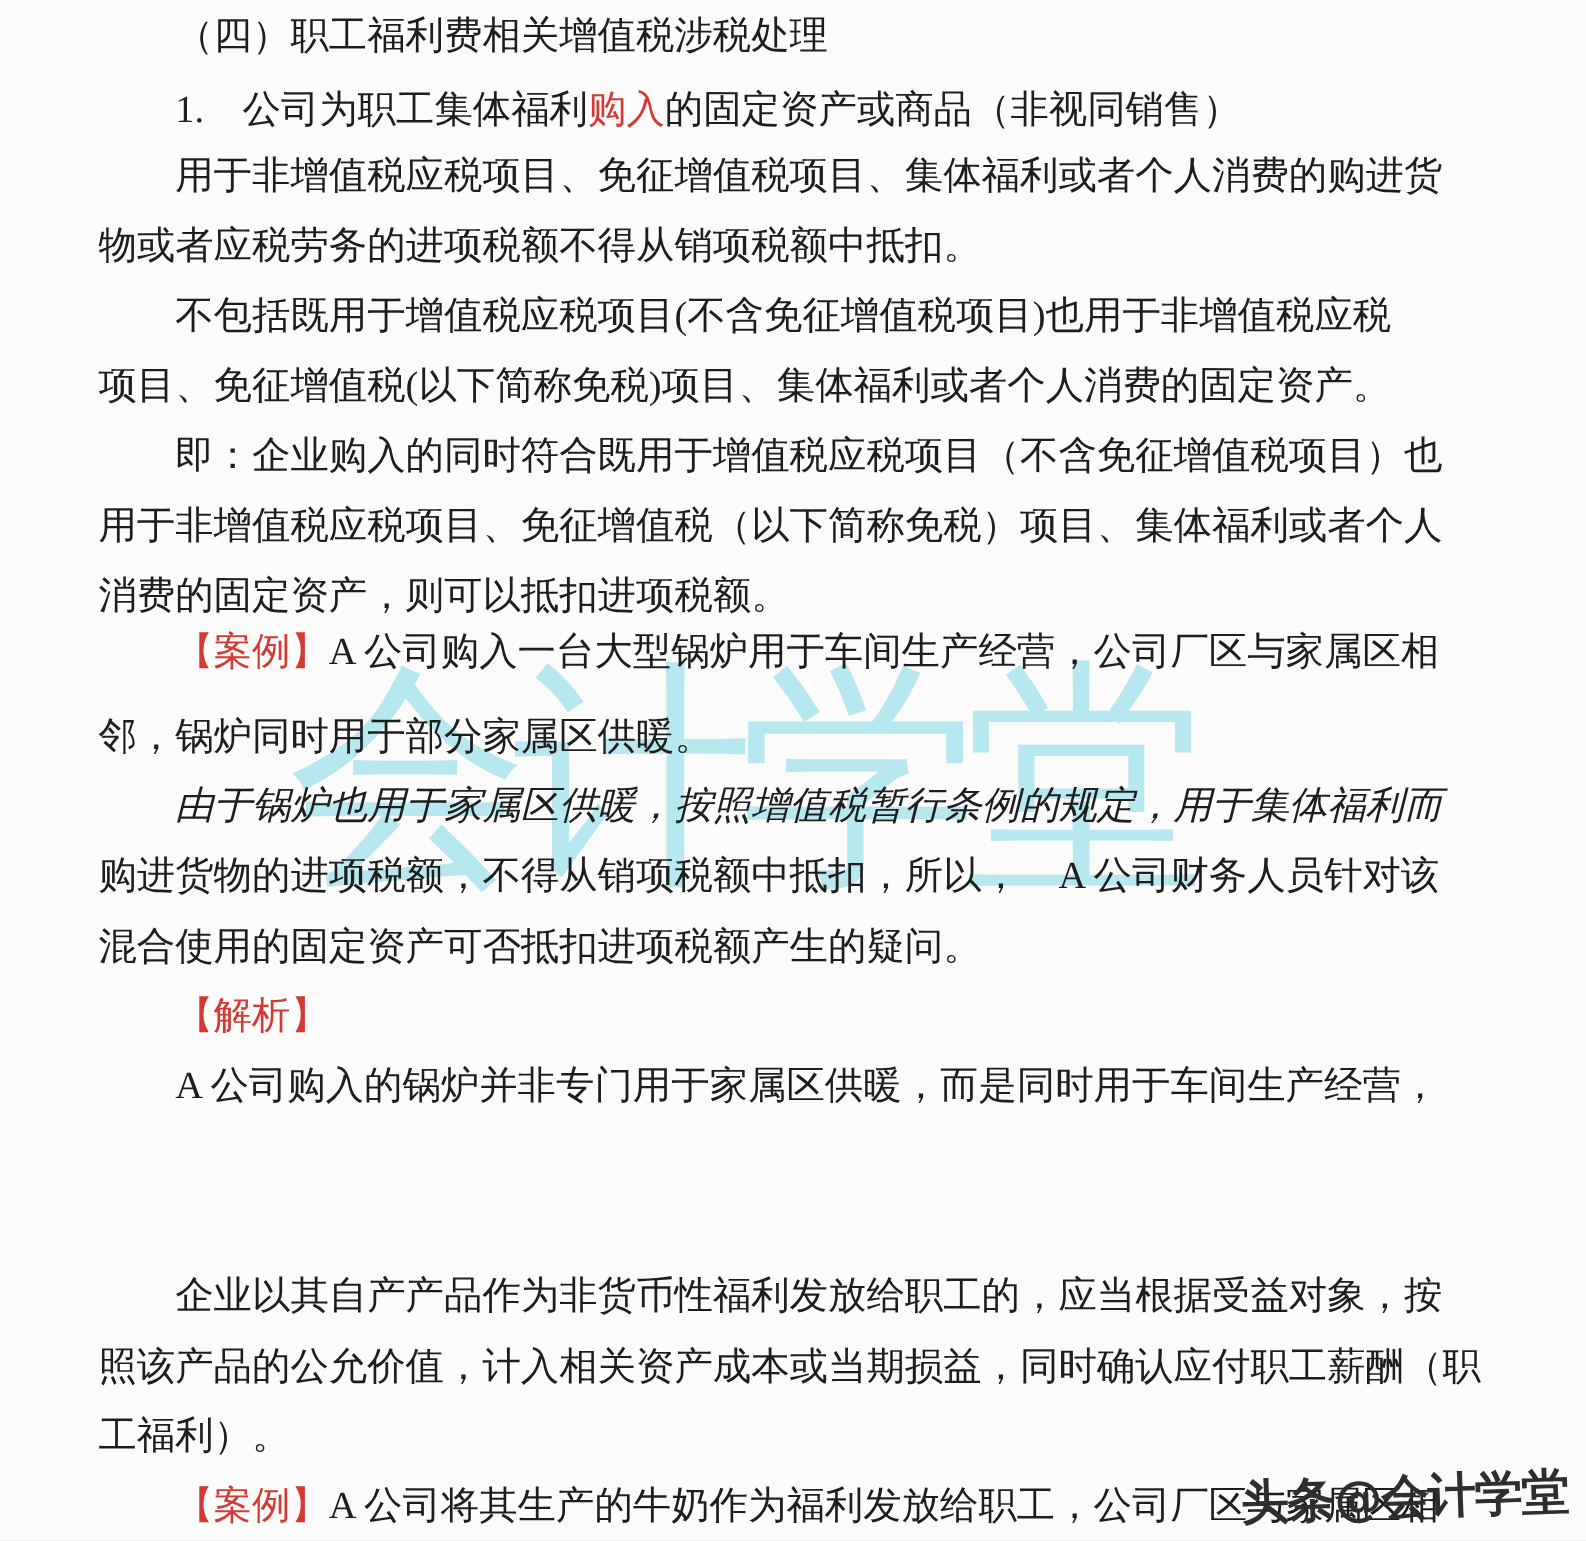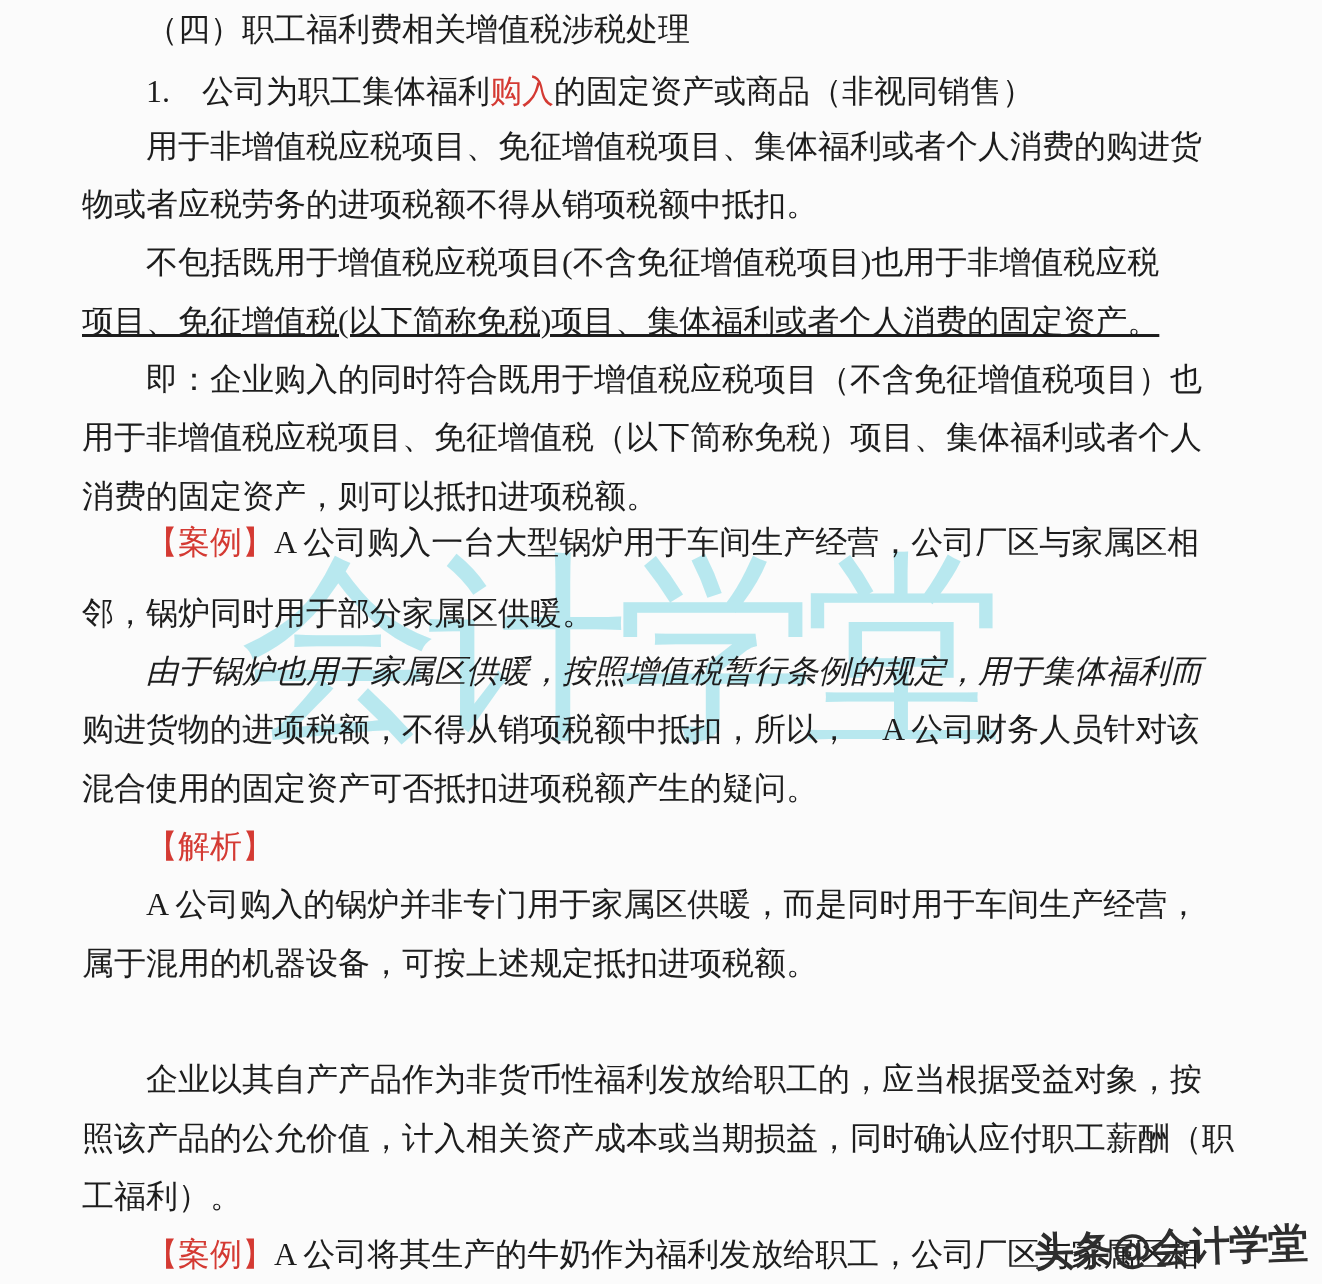--- a/index.html
+++ b/index.html
@@ -68,32 +68,31 @@
 
 <div class="page">
   <div class="watermark-center">会计学堂</div>
 
   <div class="doc-body">
       <div class="line indent" style="top: 10px;"><span>（四）职工福利费相关增值税涉税处理</span></div>
       <div class="line indent" style="top: 72px;"><span>1.　公司为职工集体福利</span><span class="red">购入</span><span>的固定资产或商品（非视同销售）</span></div>
       <div class="line indent" style="top: 127px;"><span>用于非增值税应税项目、免征增值税项目、集体福利或者个人消费的购进货</span></div>
       <div class="line" style="top: 185px;"><span>物或者应税劳务的进项税额不得从销项税额中抵扣。</span></div>
       <div class="line indent" style="top: 243px;"><span>不包括既用于增值税应税项目(不含免征增值税项目)也用于非增值税应税</span></div>
-      <div class="line" style="top: 302px; text-decoration: underline;"><span>项目、免征增值税(以下简称免税)项目、集体福利或者个人消费的固定资产。</span></div>
+      <div class="line" style="top: 302px;"><span>项目、免征增值税(以下简称免税)项目、集体福利或者个人消费的固定资产。</span></div>
       <div class="line indent" style="top: 360px;"><span>即：企业购入的同时符合既用于增值税应税项目（不含免征增值税项目）也</span></div>
       <div class="line" style="top: 418px;"><span>用于非增值税应税项目、免征增值税（以下简称免税）项目、集体福利或者个人</span></div>
       <div class="line" style="top: 477px;"><span>消费的固定资产，则可以抵扣进项税额。</span></div>
       <div class="line indent" style="top: 523px;"><span class="red">【案例】</span><span>A 公司购入一台大型锅炉用于车间生产经营，公司厂区与家属区相</span></div>
       <div class="line" style="top: 594px;"><span>邻，锅炉同时用于部分家属区供暖。</span></div>
       <div class="line indent" style="top: 652px; font-style: italic;"><span>由于锅炉也用于家属区供暖，按照增值税暂行条例的规定，用于集体福利而</span></div>
       <div class="line" style="top: 710px;"><span>购进货物的进项税额，不得从销项税额中抵扣，所以，　A 公司财务人员针对该</span></div>
       <div class="line" style="top: 769px;"><span>混合使用的固定资产可否抵扣进项税额产生的疑问。</span></div>
       <div class="line indent" style="top: 827px;"><span class="red">【解析】</span></div>
       <div class="line indent" style="top: 885px;"><span>A 公司购入的锅炉并非专门用于家属区供暖，而是同时用于车间生产经营，</span></div>
-      <div class="line" style="top: 944px;"><span>属于混用的机器设备，可按上述规定抵扣进项税额。</span></div>
       <div class="line indent" style="top: 1060px;"><span>企业以其自产产品作为非货币性福利发放给职工的，应当根据受益对象，按</span></div>
       <div class="line" style="top: 1119px;"><span>照该产品的公允价值，计入相关资产成本或当期损益，同时确认应付职工薪酬（职</span></div>
       <div class="line" style="top: 1177px; text-align: center;"><span>工福利）。</span></div>
       <div class="line indent" style="top: 1235px;"><span class="red">【案例】</span><span>A 公司将其生产的牛奶作为福利发放给职工，公司厂区与家属区相</span></div>
     </div>
 
   <div class="watermark-corner">头条@会计学堂</div>
 </div>
 
 </body></html>

